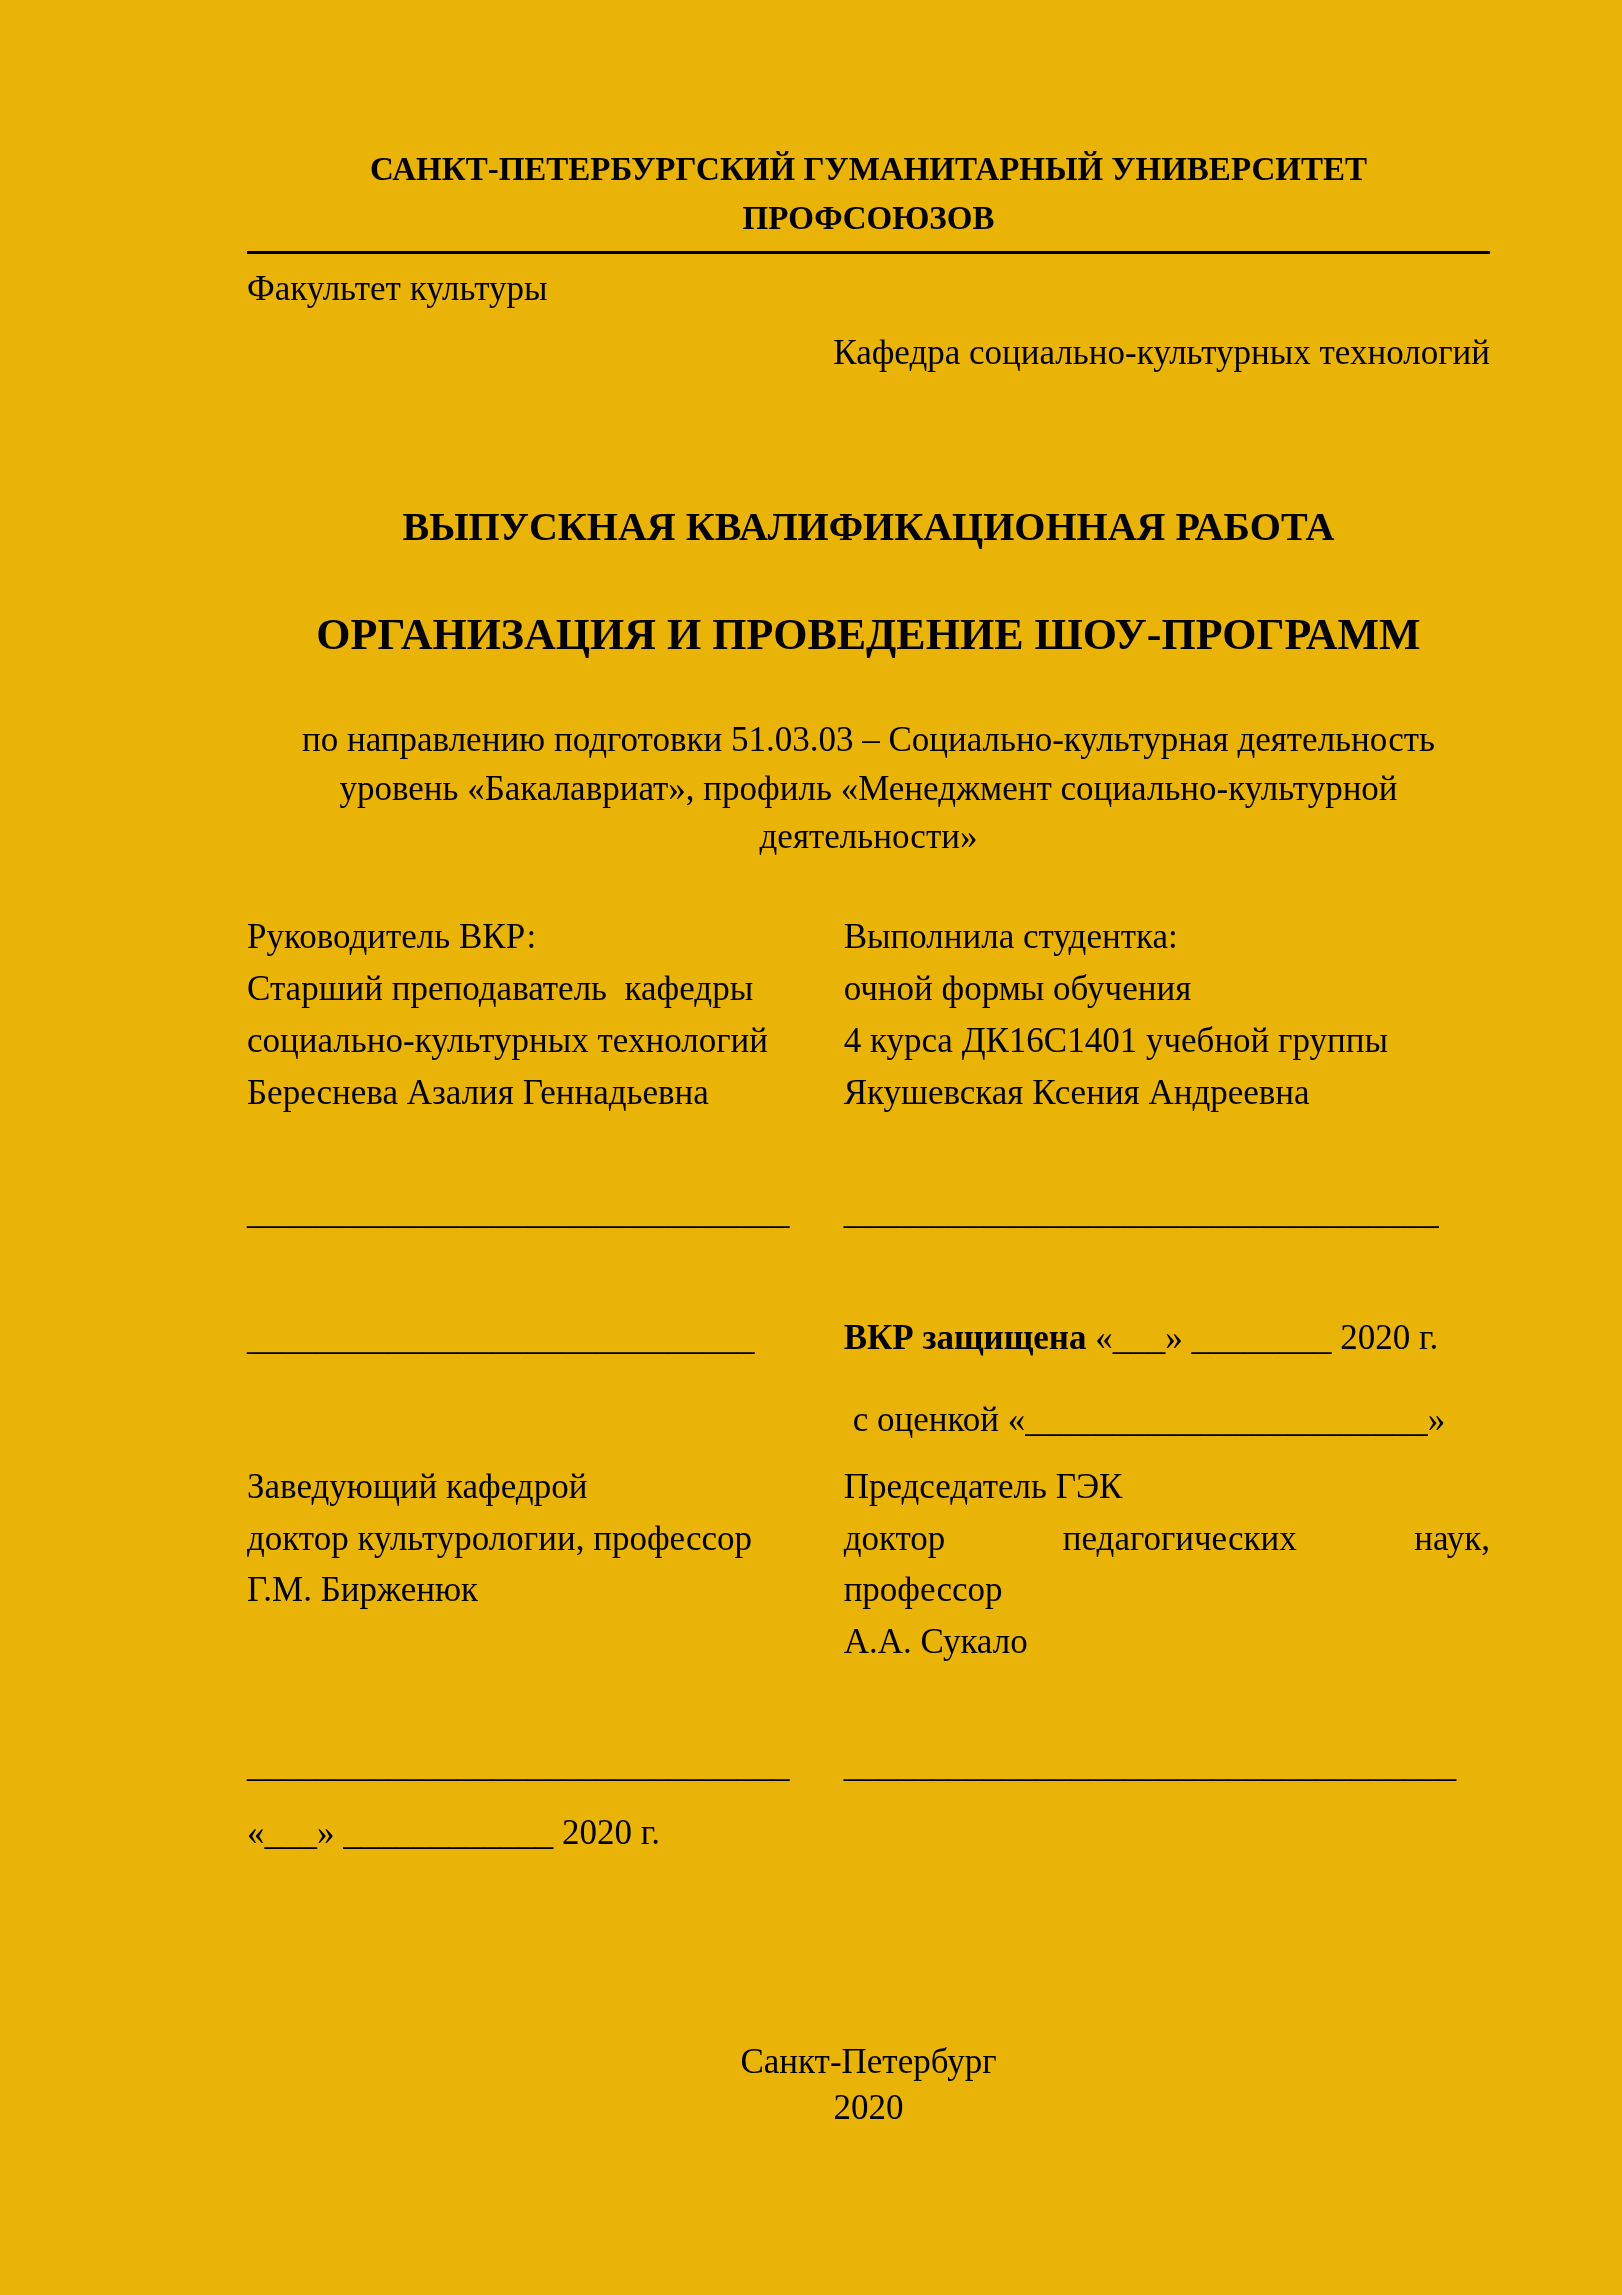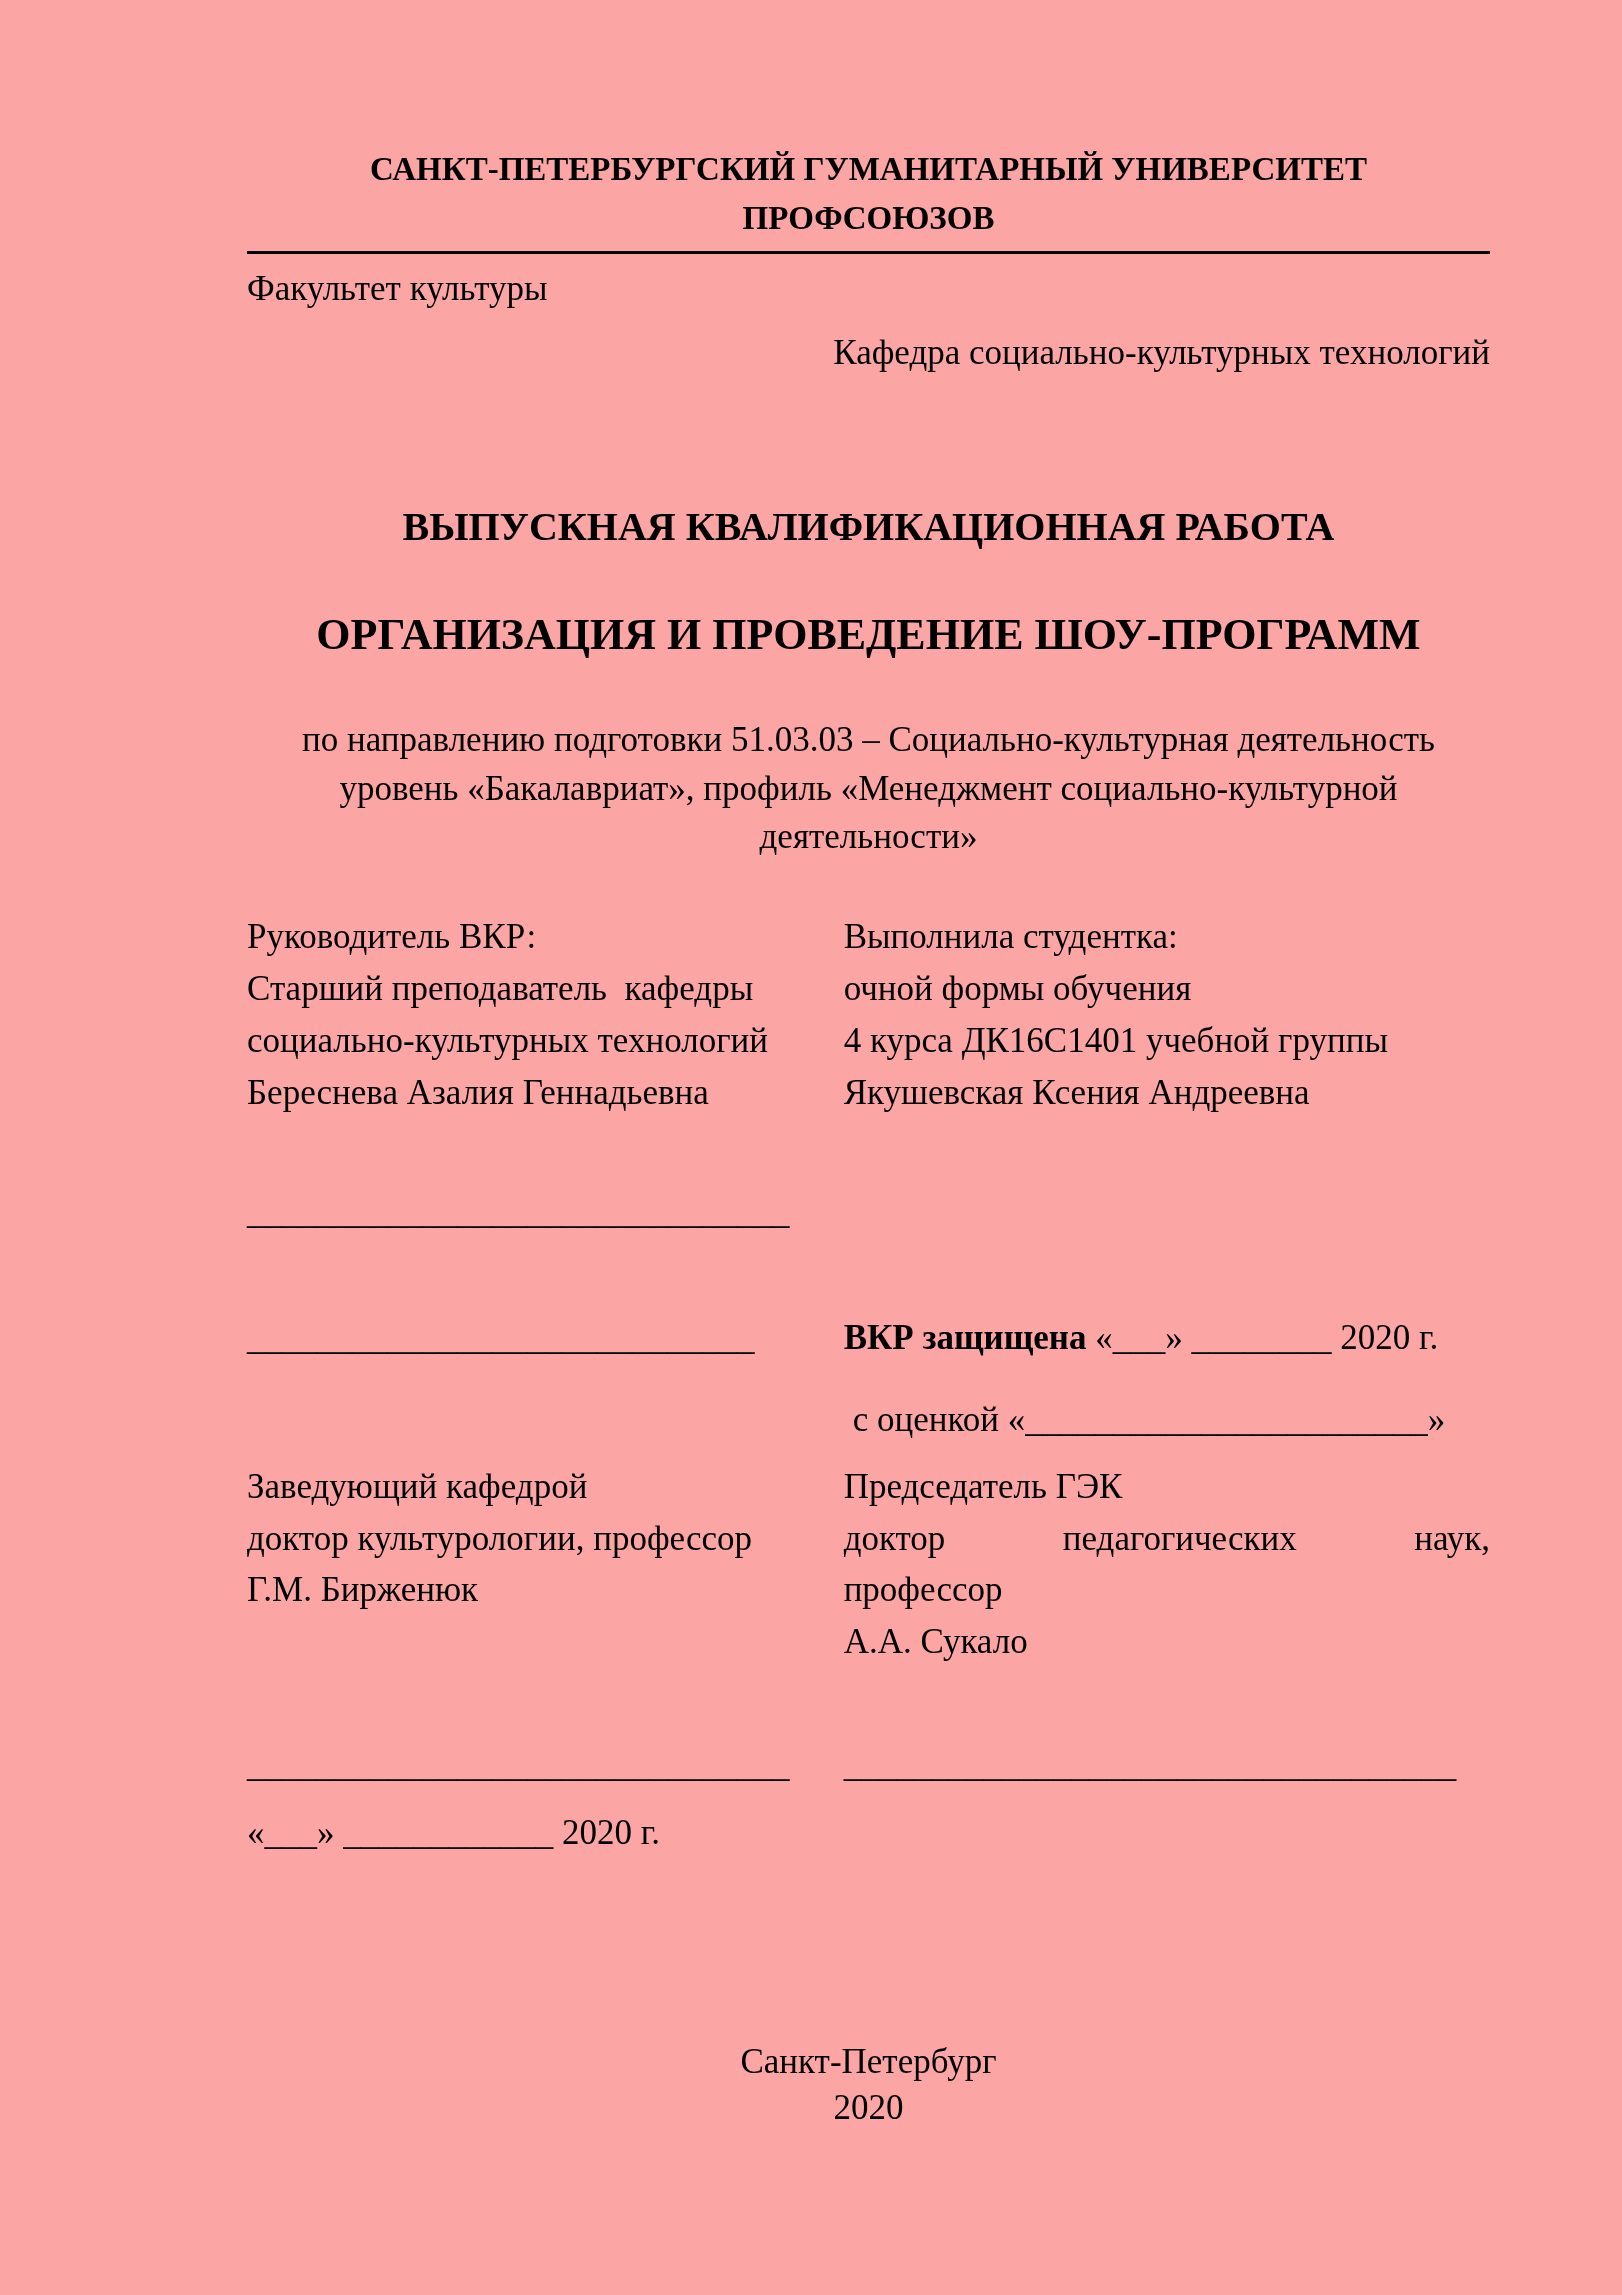--- a/index.html
+++ b/index.html
@@ -4,21 +4,21 @@
 <style>
   * { margin: 0; padding: 0; box-sizing: border-box; }
   html, body { background: #888; }
   body { font-family: "Liberation Serif", "DejaVu Serif", serif; color: #000; }
 
   .page {
     position: relative;
     width: 1623px;
     height: 2295px;
     margin: 0 auto;
-    background: #fca5a5;
+    background: #eab308;
     padding: 145px 133px 0 247px;
     font-size: 35px;
     line-height: 1.48;
   }
 
   .line { white-space: pre-wrap; }
 
   
   .university {
     font-weight: bold;
@@ -109,20 +109,23 @@
       <div class="line">очной формы обучения</div>
       <div class="line">4 курса ДК16С1401 учебной группы</div>
       <div class="line">Якушевская Ксения Андреевна</div>
     </div>
   </div>
 
   <div class="row sign-row-1">
     <div class="col-left">
       <div class="line">_______________________________</div>
     </div>
+    <div class="col-right">
+      <div class="line">__________________________________</div>
+    </div>
   </div>
 
   <div class="row defense-row">
     <div class="col-left">
       <div class="line">_____________________________</div>
     </div>
     <div class="col-right">
       <div class="line"><span class="bold">ВКР защищена</span><span> «___» ________ 2020 г.</span></div>
     </div>
   </div>

